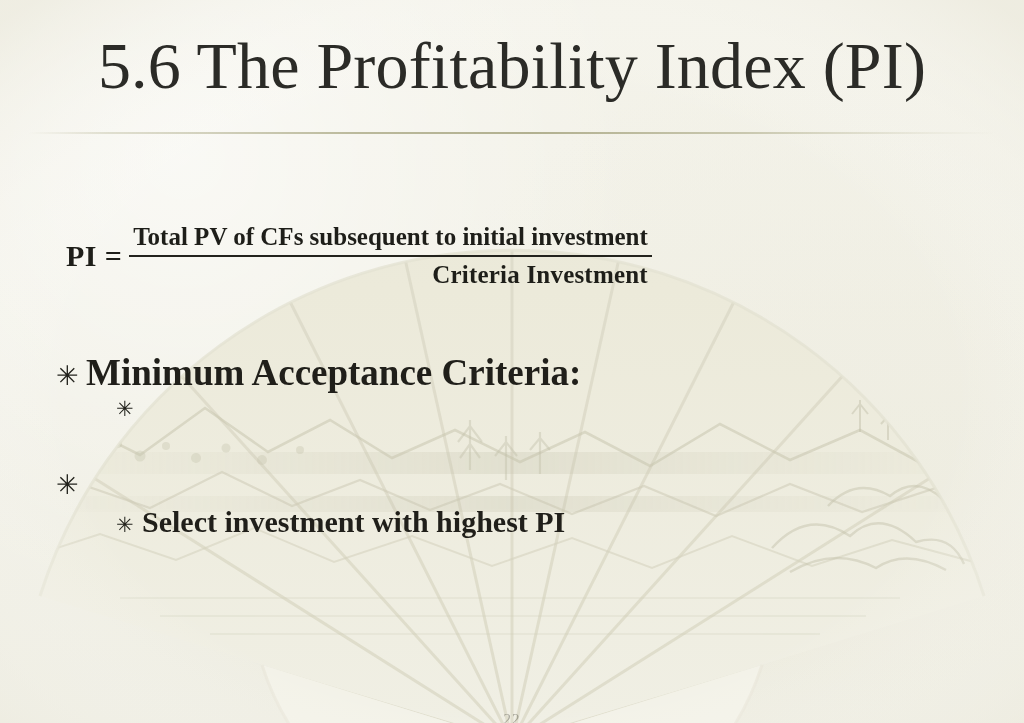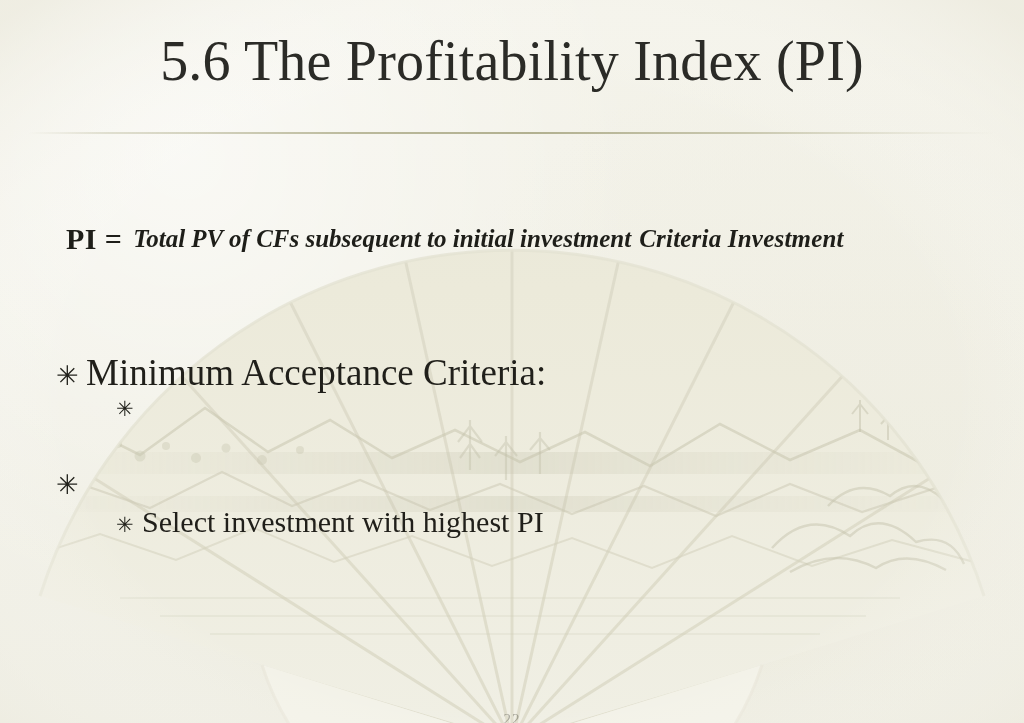--- a/index.html
+++ b/index.html
@@ -39,21 +39,21 @@
 
   
   .title-block {
     position: absolute;
     top: 32px;
     left: 0;
     width: 1024px;
     text-align: center;
   }
   .slide-title {
-    font-size: 56px;
+    font-size: 66px;
     line-height: 1.04;
     color: #2b2b27;
     letter-spacing: 0.2px;
     white-space: nowrap;
   }
 
   .title-rule {
     position: absolute;
     top: 132px;
     left: 28px;
@@ -80,23 +80,22 @@
   }
   .formula-lhs {
     font-size: 30px;
     font-weight: 700;
     letter-spacing: 0.4px;
     padding-right: 7px;
     white-space: nowrap;
   }
   .fraction {
     display: flex;
-    flex-direction: row;
-    align-items: flex-start;
-    font-style: italic;
+    flex-direction: column;
+    align-items: flex-end;
   }
   .frac-num, .frac-den {
     font-size: 25px;
     font-weight: 700;
     line-height: 1.22;
     white-space: nowrap;
     padding: 0 4px;
   }
   .frac-bar {
     width: 100%;
@@ -124,21 +123,21 @@
   .bullet-l2 { padding-left: 116px; }
 
   .bul-mark {
     flex: none;
     color: #22221c;
     line-height: 1;
   }
   .bullet-l1 .bul-mark { font-size: 27px; width: 30px; }
   .bullet-l2 .bul-mark { font-size: 21px; width: 26px; }
 
-  .bul-text { color: #201f1a; }
+  .bul-text { color: #201f1a; font-weight: bold; }
   .bullet-l1 .bul-text { font-size: 37px; line-height: 1.12; }
   .bullet-l2 .bul-text { font-size: 30px; line-height: 1.12; }
 
   .group-gap { height: 52px; }
 
   
   .page-number {
     position: absolute;
     left: 0;
     bottom: -5px;

